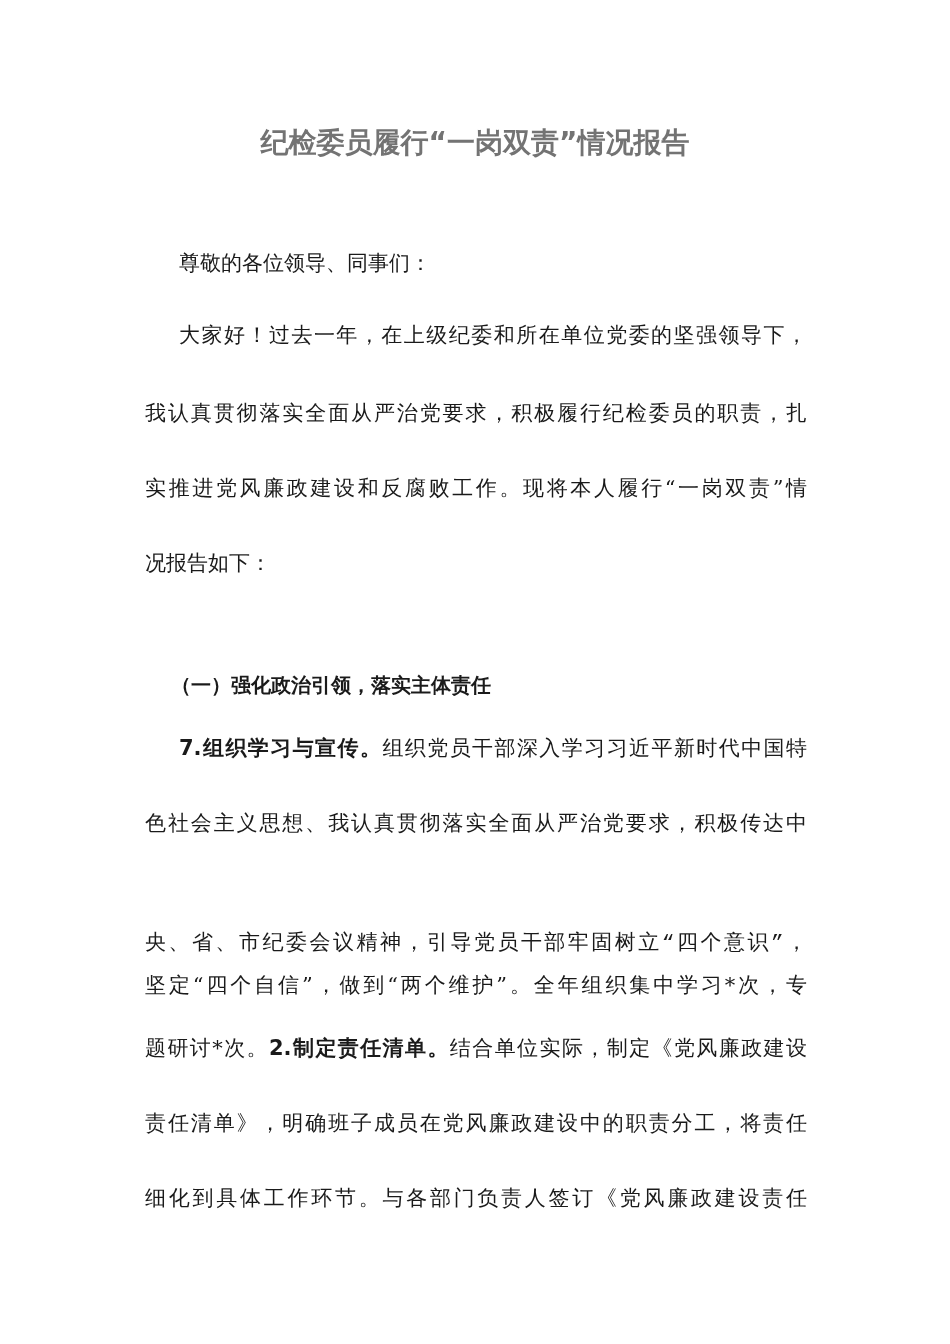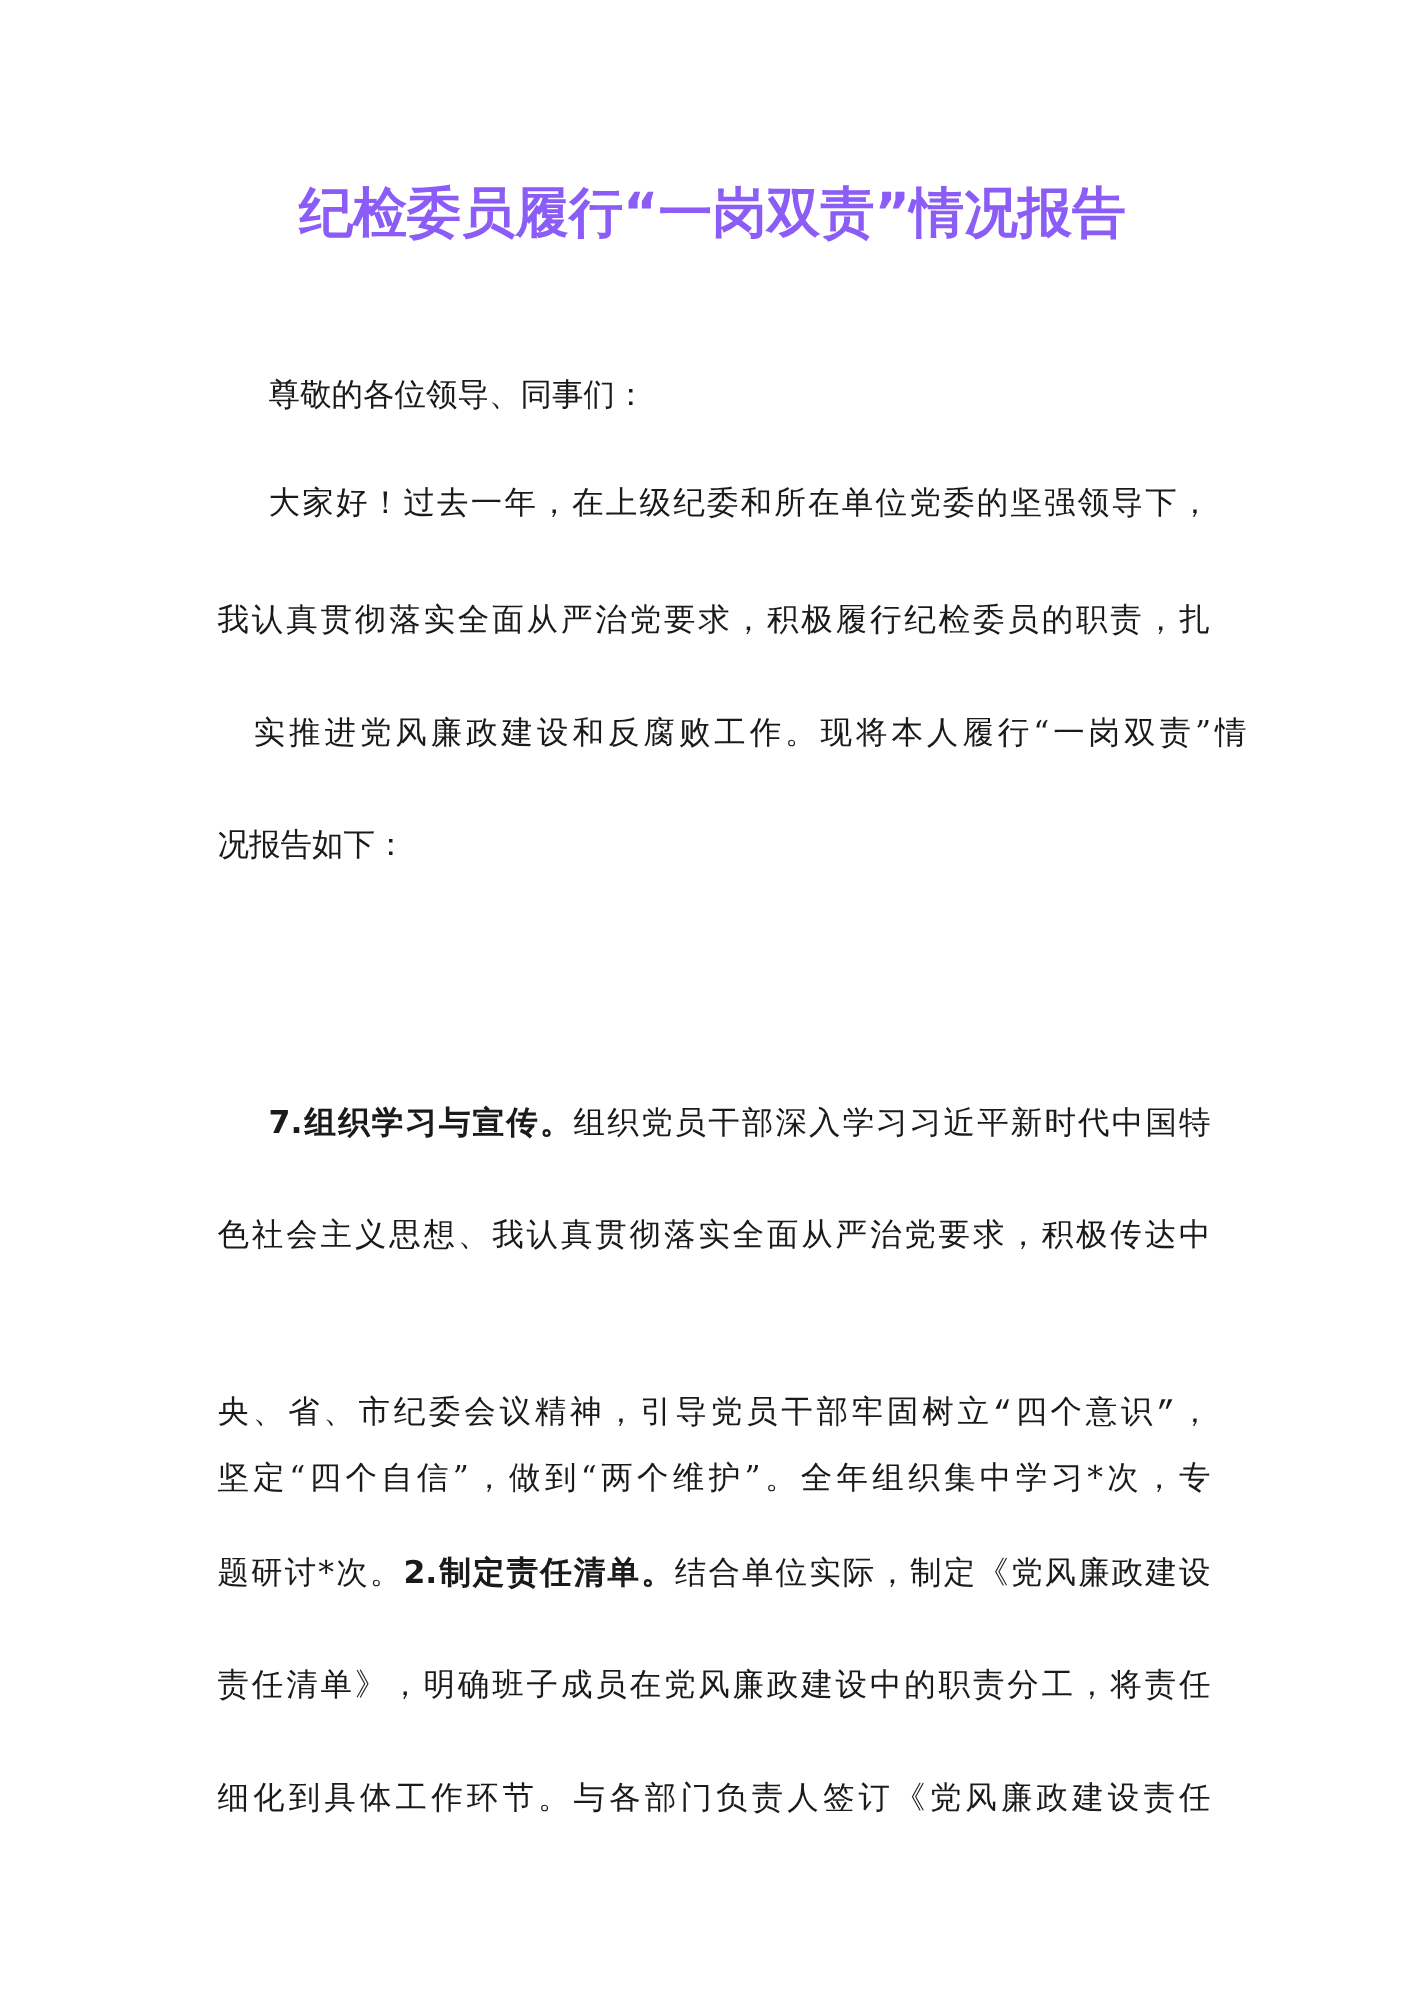--- a/index.html
+++ b/index.html
@@ -23,24 +23,24 @@
       background: #ffffff;
     }
     .title {
       position: absolute;
       top: 121px;
       left: 0;
       width: 950px;
       text-align: center;
       font-family: "DejaVu Sans", "Liberation Sans", sans-serif;
       font-weight: bold;
-      font-size: 36px;
+      font-size: 28px;
       line-height: 44px;
       letter-spacing: 0px;
-      color: #8b5cf6;
+      color: #737373;
     }
     .line {
       position: absolute;
       left: 145px;
       width: 662px;
       font-size: 21px;
       height: 30px;
       line-height: 30px;
       white-space: nowrap;
       text-align: justify;
@@ -62,24 +62,25 @@
 <body>
 
 <div class="page">
 
   <div class="title">纪检委员履行“一岗双责”情况报告</div>
 
   <div class="line left indent" style="top:248px;">尊敬的各位领导、同事们：</div>
 
   <div class="line indent" style="top:320px;">大家好！过去一年，在上级纪委和所在单位党委的坚强领导下，</div>
   <div class="line" style="top:398px;">我认真贯彻落实全面从严治党要求，积极履行纪检委员的职责，扎</div>
-  <div class="line" style="top:473px;margin-left:24px;">实推进党风廉政建设和反腐败工作。现将本人履行“一岗双责”情</div>
+  <div class="line" style="top:473px;">实推进党风廉政建设和反腐败工作。现将本人履行“一岗双责”情</div>
   <div class="line left" style="top:548px;">况报告如下：</div>
 
 
+  <div class="line left heading" style="top:670px; left:171px;">（一）强化政治引领，落实主体责任</div>
 
   <div class="line indent" style="top:733px;"><b class="lead">7.组织学习与宣传。</b><span>组织党员干部深入学习习近平新时代中国特</span></div>
 
   <div class="line" style="top:808px;">色社会主义思想、我认真贯彻落实全面从严治党要求，积极传达中</div>
   <div class="line" style="top:929px;font-family:Liberation Mono, monospace;">央、省、市纪委会议精神，引导党员干部牢固树立“四个意识”，</div>
   <div class="line" style="top:958px;margin-top:12px;">坚定“四个自信”，做到“两个维护”。全年组织集中学习*次，专</div>
 
   <div class="line" style="top:1033px;"><span>题研讨*次。</span><b class="lead">2.制定责任清单。</b><span>结合单位实际，制定《党风廉政建设</span></div>
 
   <div class="line" style="top:1108px;">责任清单》，明确班子成员在党风廉政建设中的职责分工，将责任</div>

